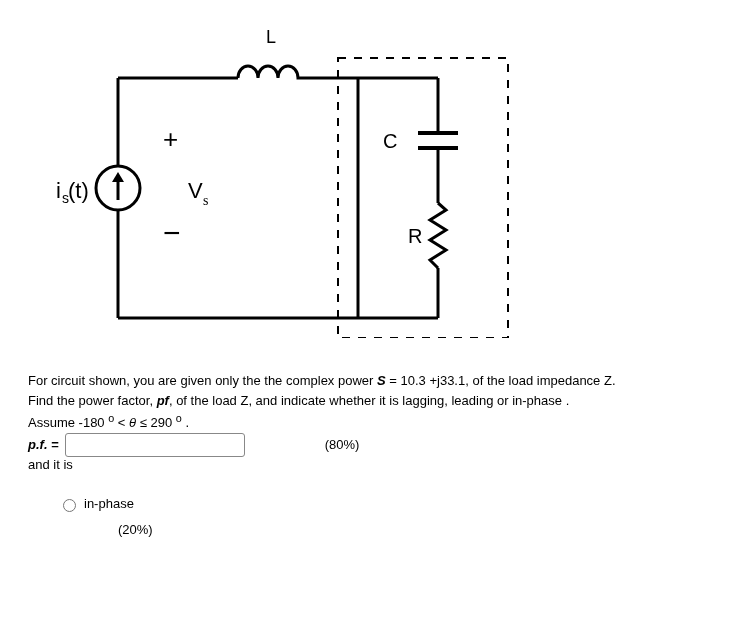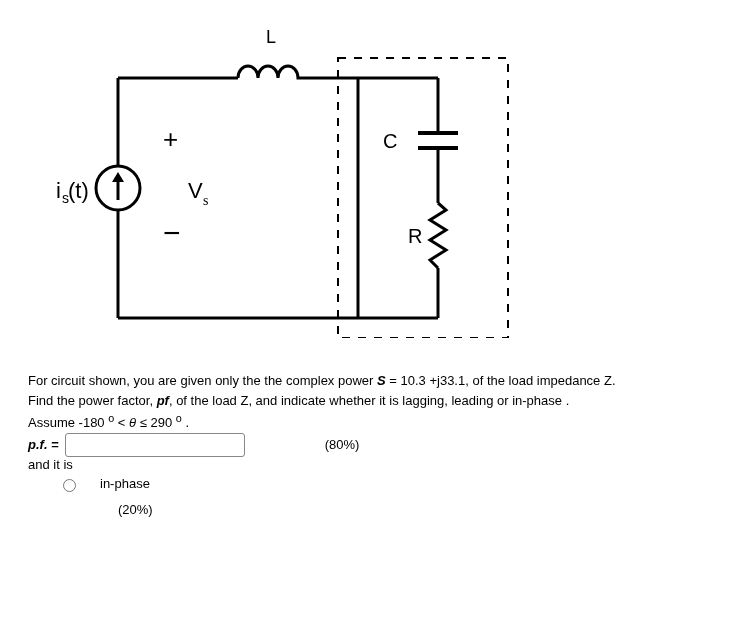--- a/index.html
+++ b/index.html
@@ -36,30 +36,29 @@
       height: 22px;
       width: 170px;
       border: 1px solid #888;
       border-radius: 3px;
       padding: 0 4px;
     }
     .percent-label {
       margin-left: 80px;
     }
     .and-it-is {
-      margin-bottom: 4px;
+      margin-bottom: 24px;
     }
     .radio-group {
       margin-left: 30px;
     }
     .radio-item {
       display: flex;
       align-items: center;
       margin-bottom: 10px;
-      gap: 16px;
     }
     .radio-item input[type="radio"] {
       margin-right: 8px;
     }
     .bottom-percent {
       margin-left: 90px;
     }
   </style>
 </head>
 <body>

